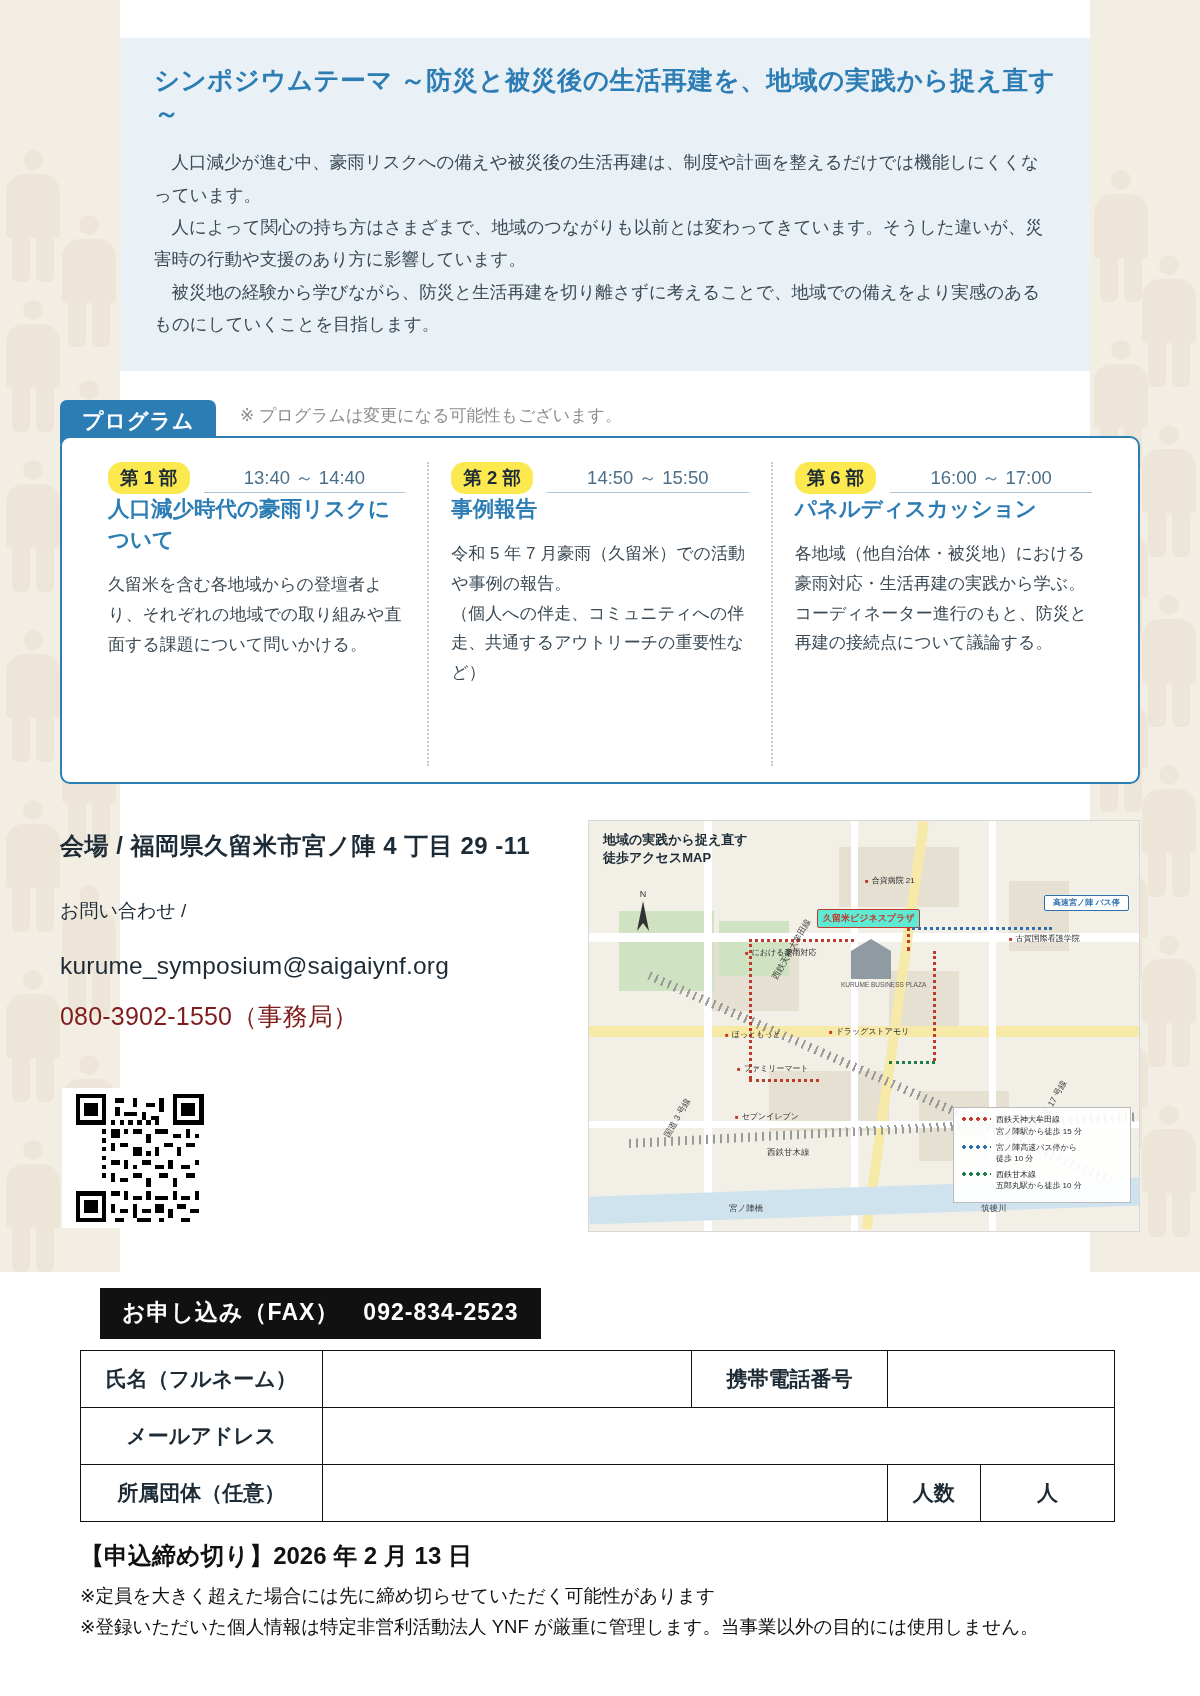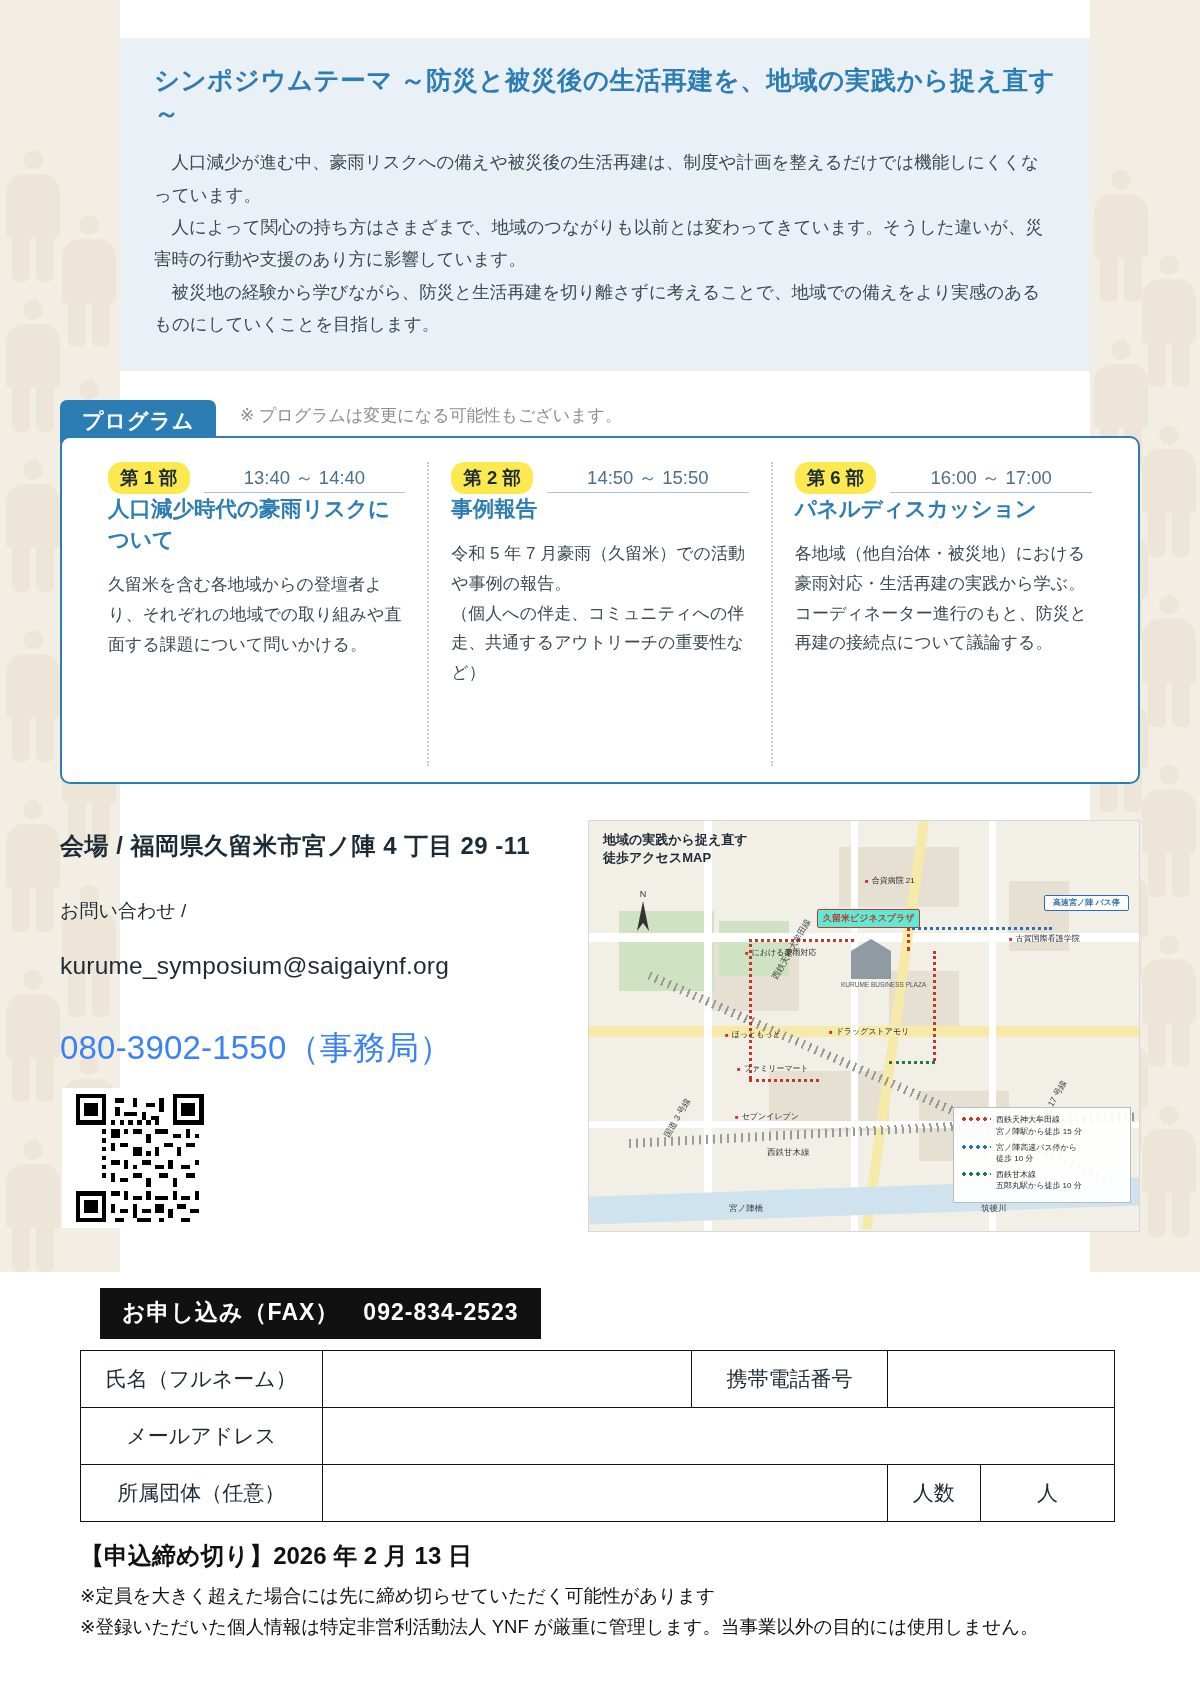--- a/index.html
+++ b/index.html
@@ -210,24 +210,23 @@
     left: 60px;
     top: 952px;
     font-size: 24.5px;
     color: #1d2b36;
     letter-spacing: 0.2px;
   }
   .contact-tel {
     position: absolute;
     left: 60px;
     top: 1000px;
-    font-size: 33px;
-    color: #3b82f6;
+    font-size: 25px;
+    color: #7f1d1d;
     letter-spacing: 0.2px;
-    margin-top: 26px;
   }
 
   
   .qr-frame {
     position: absolute;
     left: 62px;
     top: 1088px;
     width: 155px;
     height: 140px;
     background: #ffffff;
@@ -413,20 +412,21 @@
     top: 1350px;
     width: 1035px;
     border-collapse: collapse;
     font-size: 21px;
     color: #1d2b36;
   }
   .fax-table td {
     border: 1.5px solid #111;
     height: 56px;
     padding: 0 10px;
+    font-weight: bold;
   }
   .lab {
     text-align: center;
     white-space: nowrap;
     width: 215px;
   }
   .footer {
     position: absolute;
     left: 80px;
     top: 1540px;

